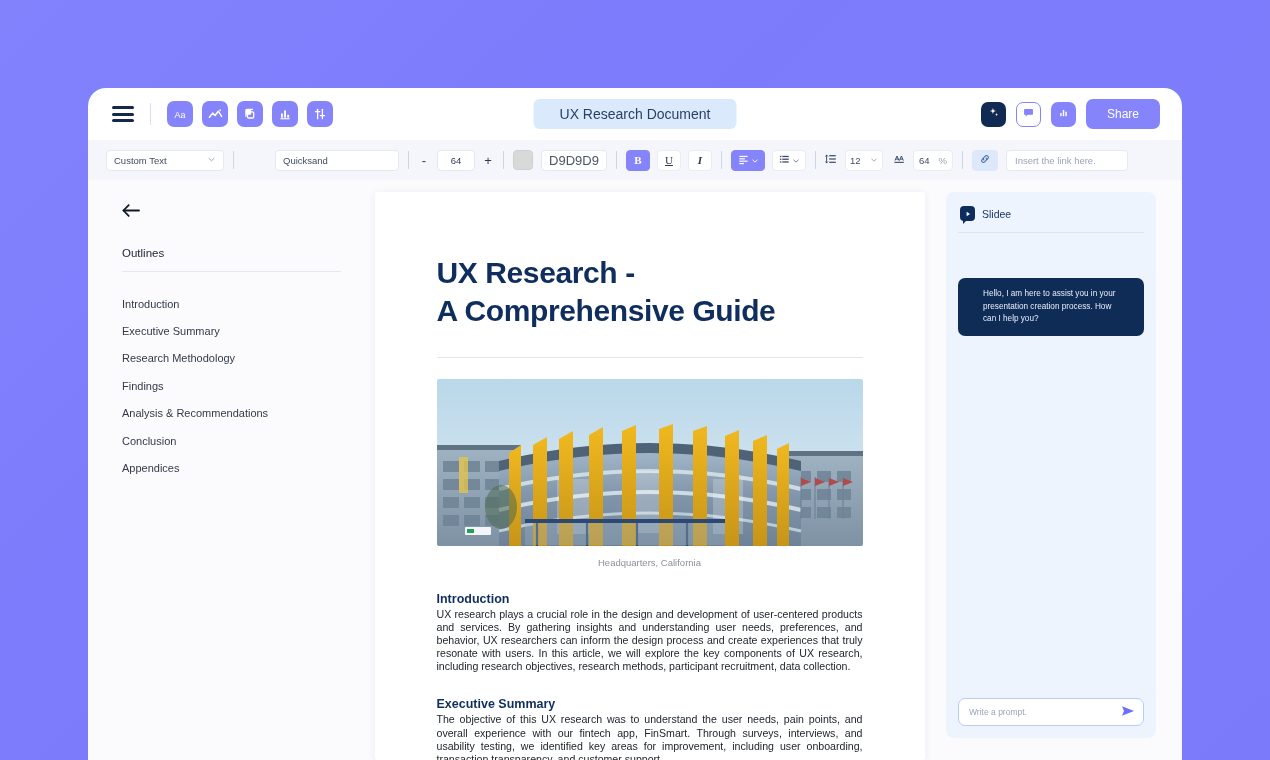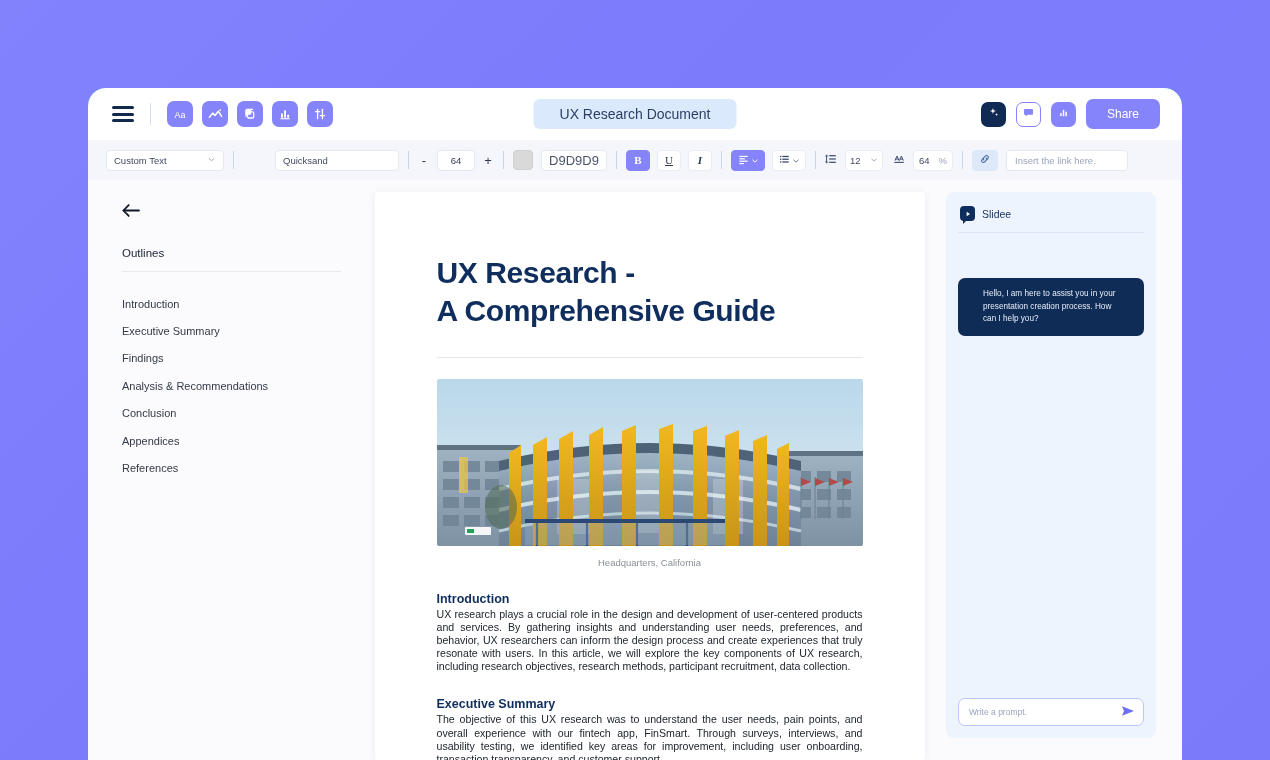--- a/index.html
+++ b/index.html
@@ -670,25 +670,25 @@
         <svg width="19" height="15" viewBox="0 0 20 16">
             <path d="M1.5 8 H18" stroke="#101828" stroke-width="1.9" stroke-linecap="round"></path>
             <path d="M7 2.2 L1.4 8 L7 13.8" stroke="#101828" stroke-width="1.9" fill="none" stroke-linecap="round" stroke-linejoin="round"></path>
           </svg>
       </div>
       <div class="outlines-title">Outlines</div>
       <div class="outline-rule"></div>
 
       <div class="outline-item">Introduction</div>
       <div class="outline-item">Executive Summary</div>
+      <div class="outline-item">Research Methodology</div>
       <div class="outline-item">Findings</div>
       <div class="outline-item">Analysis &amp; Recommendations</div>
       <div class="outline-item">Conclusion</div>
       <div class="outline-item">Appendices</div>
-      <div class="outline-item">References</div>
     </div>
 
     <div class="doc-area">
       <div class="doc-page">
 
         <div class="doc-h1">UX Research -
 A Comprehensive Guide</div>
 
         <div class="doc-hr"></div>
 

